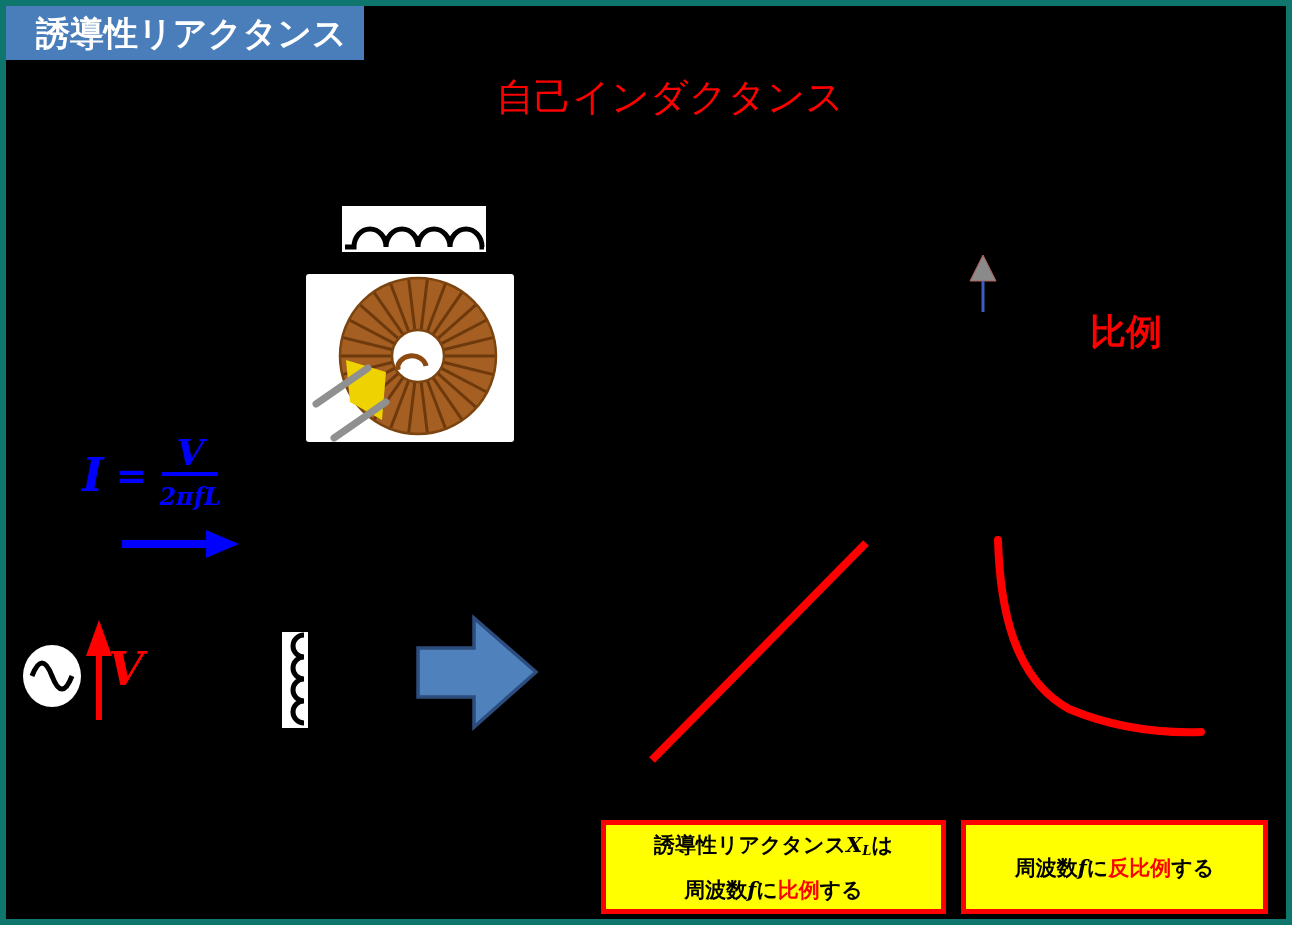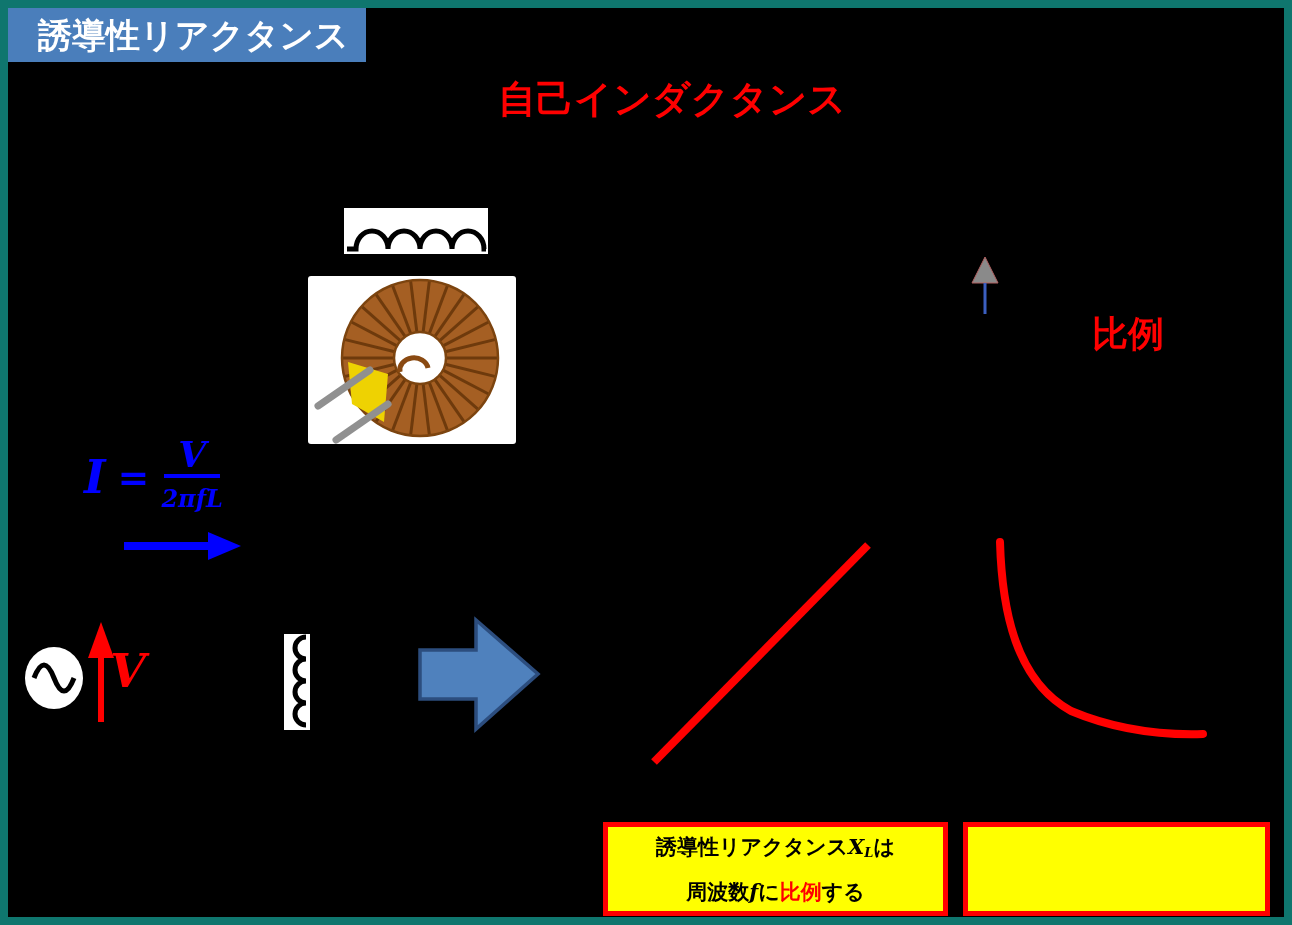--- a/index.html
+++ b/index.html
@@ -1,27 +1,27 @@
 <!DOCTYPE html>
 <html><head>
 <meta charset="utf-8">
 <style>
   html,body{margin:0;padding:0;background:#222;}
   .stage{
     position:relative;width:1292px;height:925px;background:#000;
-    border:8px solid #0f766e;box-sizing:border-box;overflow:hidden;
+    border:6px solid #0f766e;box-sizing:border-box;overflow:hidden;
     font-family:"Liberation Sans",sans-serif;
   }
   .abs{position:absolute;}
   .title-badge{
     left:0;top:0;width:358px;height:54px;background:#4a7ebb;
     color:#fff;font-weight:bold;font-size:34px;line-height:54px;
     padding-left:30px;box-sizing:border-box;white-space:nowrap;
   }
-  .top-red{left:490px;top:66px;color:#ff0000;font-weight:bold;font-size:38px;white-space:nowrap;}
+  .top-red{left:490px;top:66px;color:#ff0000;font-weight:normal;font-size:38px;white-space:nowrap;}
   .hirei{left:1084px;top:302px;color:#ff0000;font-weight:bold;font-size:36px;white-space:nowrap;}
   .formula{
     left:76px;top:426px;display:flex;align-items:center;gap:12px;
     color:#0000ff;font-family:"DejaVu Serif",serif;font-style:italic;font-weight:bold;
   }
   .formula .lhs{font-size:46px;}
   .formula .eq{font-size:38px;font-style:normal;}
   .frac{display:inline-flex;flex-direction:column;align-items:center;}
   .frac .num{font-size:36px;line-height:40px;padding:0 14px;border-bottom:4px solid #0000ff;}
   .frac .den{font-size:24px;line-height:42px;}
@@ -145,15 +145,18 @@
   <div class="abs callout callout-left">
     <div>
       <span>誘導性リアクタンス</span><span class="var">X</span><span class="sub">L</span><span>は</span>
     </div>
     <div>
       <span>周波数</span><span class="var">f</span><span>に</span><span class="hl">比例</span><span>する</span>
     </div>
   </div>
 
   <div class="abs callout callout-right">
+    <div>
+      <span>周波数</span><span class="var">f</span><span>に</span><span class="hl">反比例</span><span>する</span>
+    </div>
   </div>
 
 </div>
 
 </body></html>

